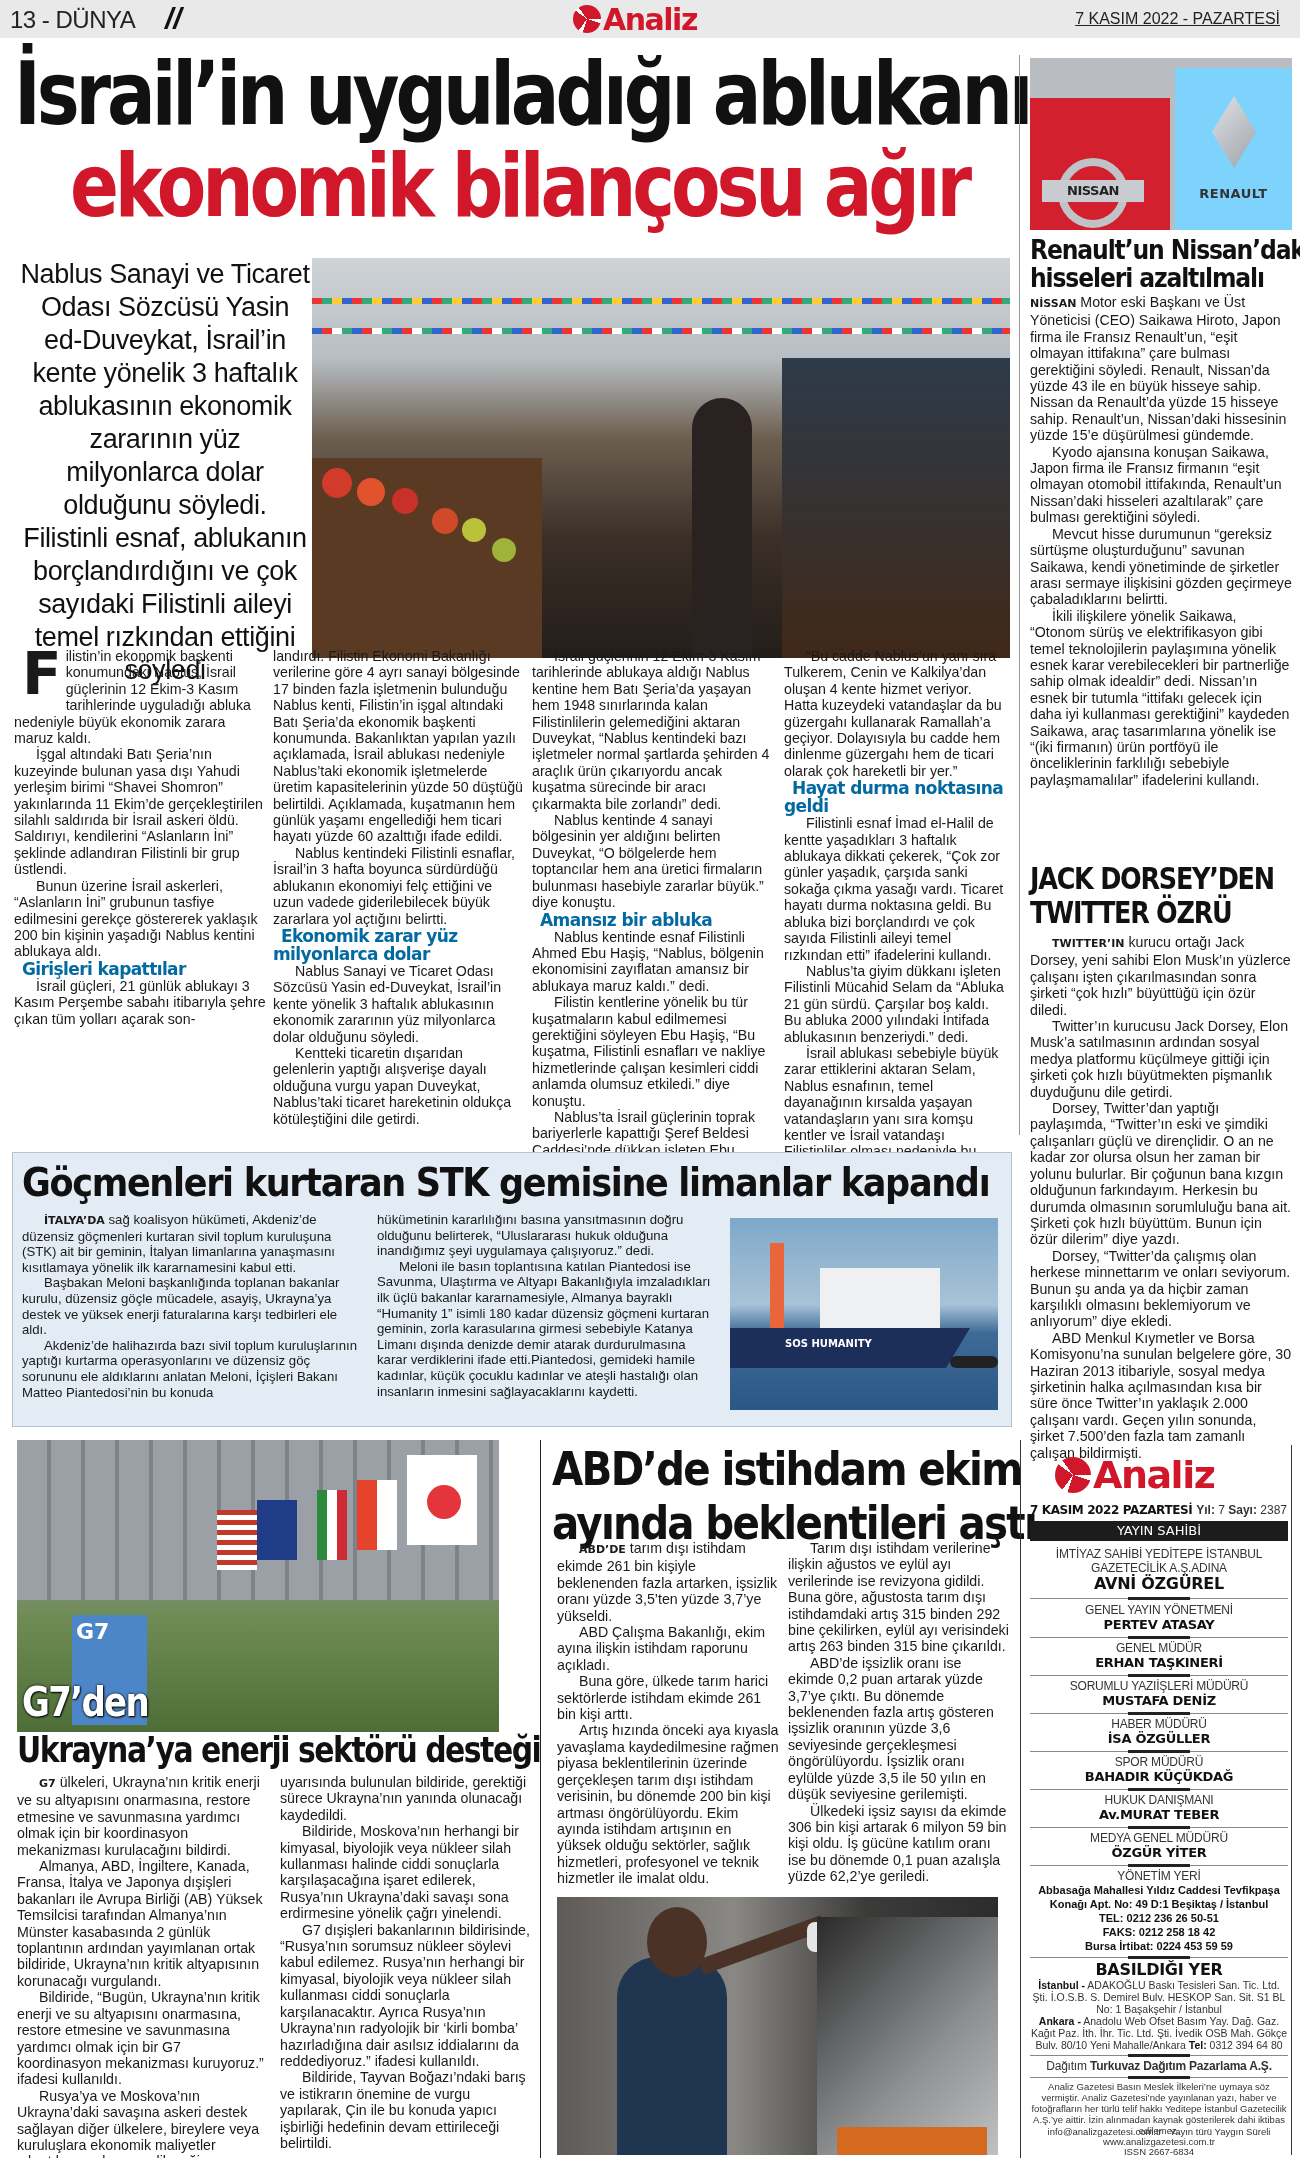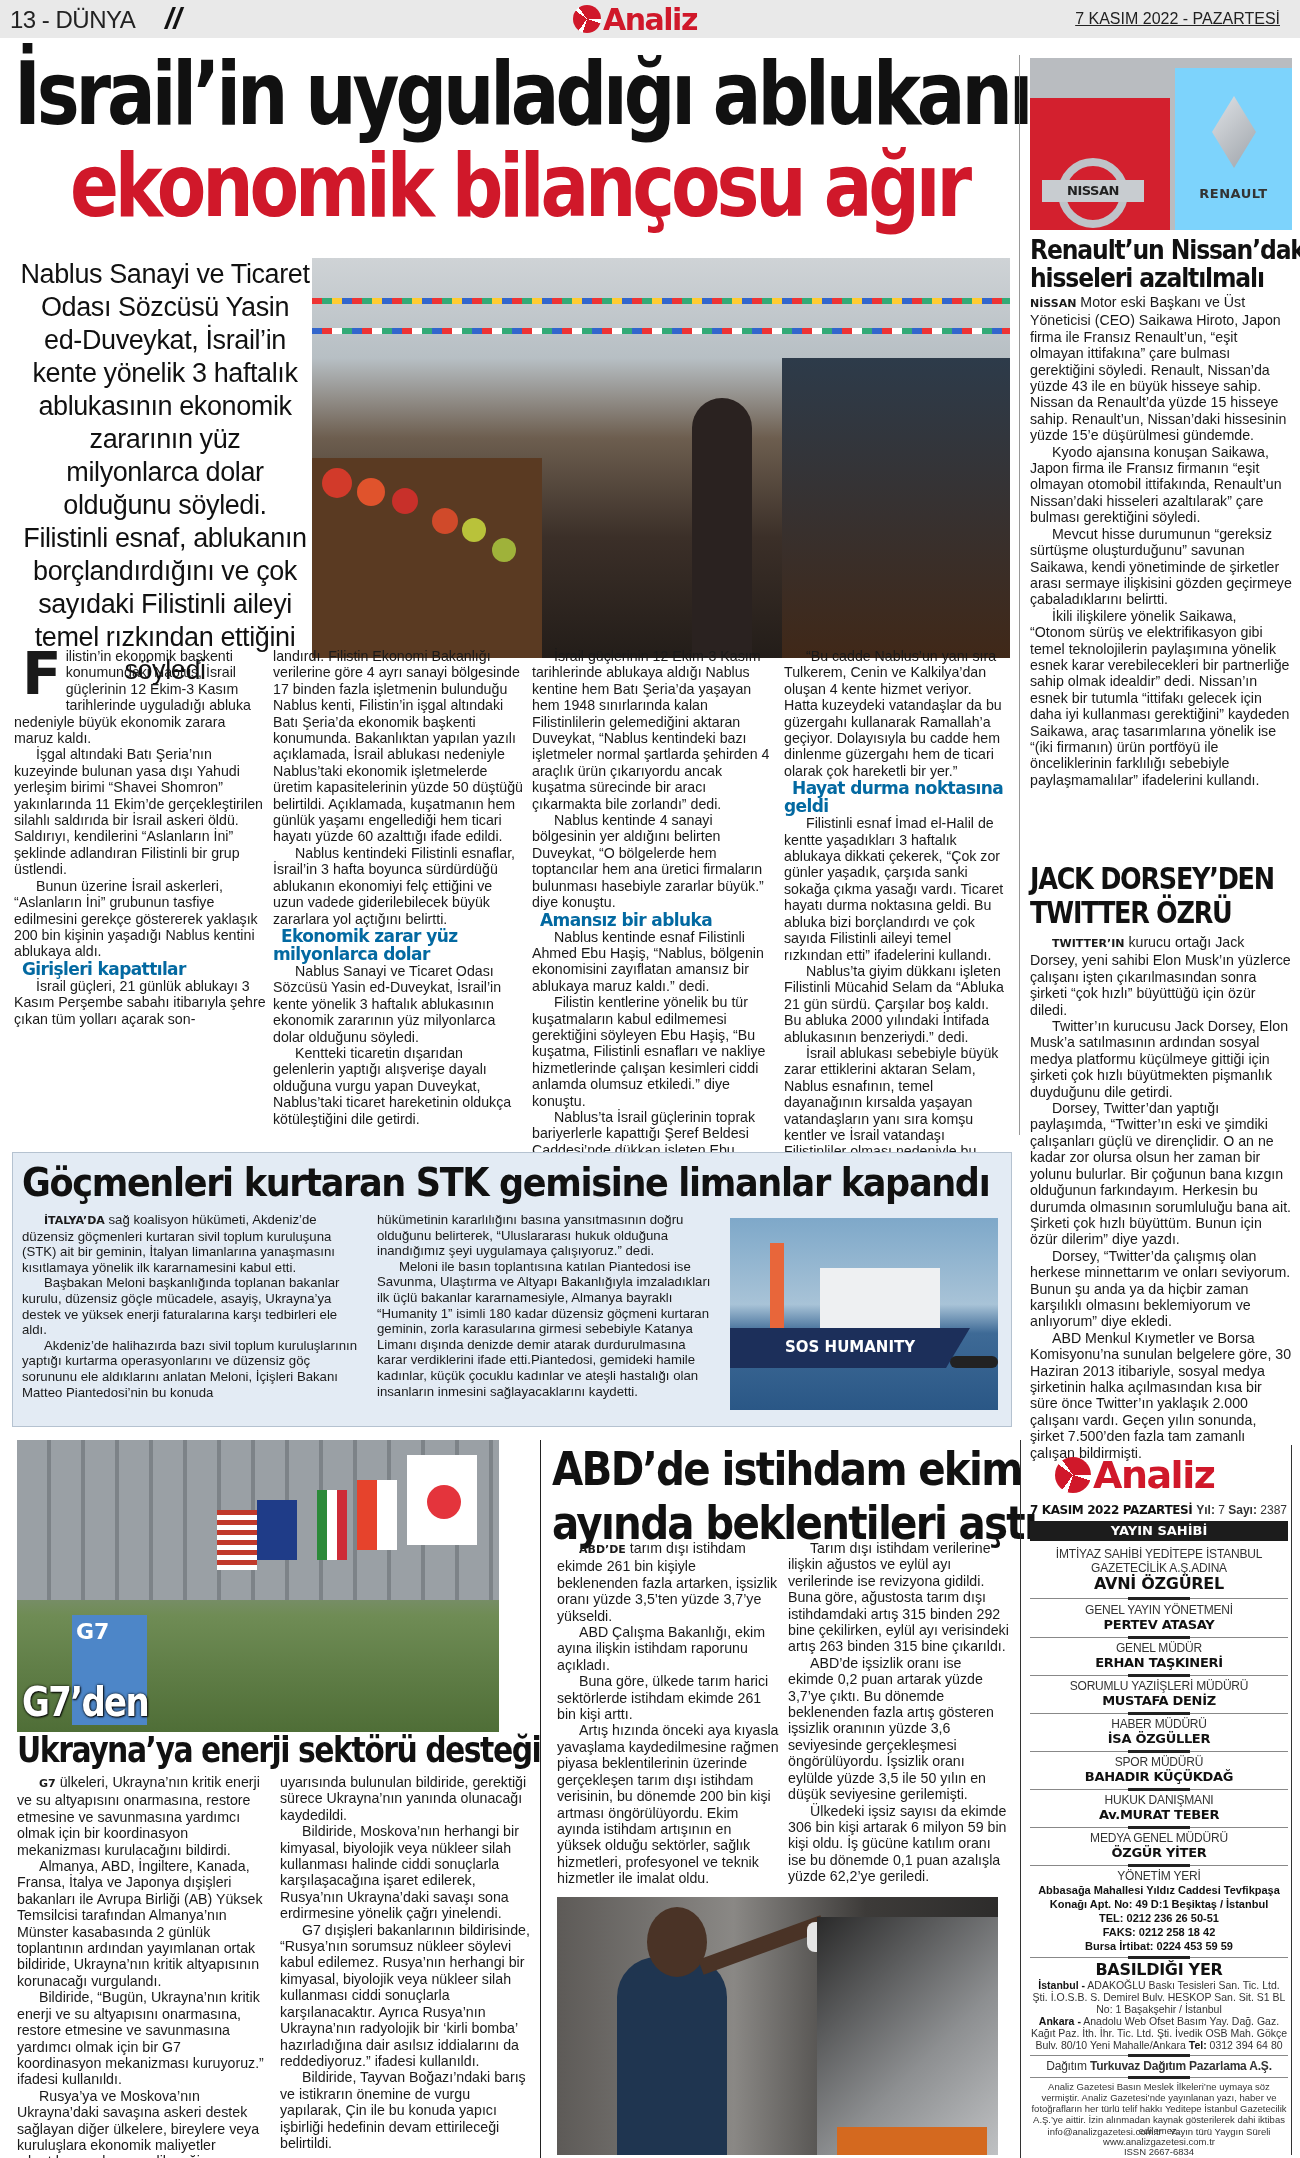--- a/index.html
+++ b/index.html
@@ -66,21 +66,21 @@
 #factory-photo{left:557px;top:1897px;width:441px;height:258px;overflow:hidden;background:linear-gradient(90deg,#5d5a57 0%,#8a8885 40%,#3d3b39 70%,#2d2c2b 100%)}
 #rule-v3{left:1020px;top:1440px;width:1px;height:718px;background:#333}
 
 #imprint{left:1030px;top:1445px;width:262px;height:710px;border-right:1px solid #333}
 #imp-logo{position:absolute;left:25px;top:8px;display:flex;align-items:center;gap:2px}
 #imp-logo .logo-word{font-size:38px}
 #imp-logo .logo-mark{width:36px;height:36px}
 #imp-date{position:absolute;left:0;top:58px;font-size:12px;font-weight:bold;font-family:"DejaVu Sans",sans-serif;letter-spacing:-0.4px}
 #imp-issue{position:absolute;right:4px;top:58px;font-size:12px;color:#333}
 #imp-issue b{font-weight:bold}
-#imp-banner{position:absolute;left:0;top:76px;width:258px;height:20px;background:#1c1c1c;color:#fff;font-weight:bold;font-size:13px;text-align:center;line-height:20px;font-family:"DejaVu Sans",sans-serif}
+#imp-banner{position:absolute;left:0;top:76px;width:258px;height:20px;background:#1c1c1c;color:#fff;font-weight:normal;font-size:13px;text-align:center;line-height:20px;font-family:"DejaVu Sans",sans-serif}
 .imp-sect{position:absolute;left:0;width:258px;text-align:center}
 .imp-role{font-size:12px;color:#333;line-height:14px;letter-spacing:-0.2px}
 .imp-name{font-size:13px;font-weight:bold;color:#111;line-height:16px;font-family:"DejaVu Sans",sans-serif;letter-spacing:-0.3px}
 .imp-name.big{font-size:16px;line-height:18px}
 .imp-hr{position:absolute;left:0;width:258px;height:1px;background:#888}
 .imp-hr::after{content:"";position:absolute;left:98px;top:-1px;width:62px;height:3px;background:#222}
 .imp-small{font-size:10.5px;line-height:12px;color:#333}
 .imp-small b{color:#111}
 .imp-addr{font-size:11px;line-height:14px;font-weight:bold;color:#111}
 </style>
@@ -188,21 +188,21 @@
   <p>Akdeniz’de halihazırda bazı sivil toplum kuruluşlarının yaptığı kurtarma operasyonlarını ve düzensiz göç sorununu ele aldıklarını anlatan Meloni, İçişleri Bakanı Matteo Piantedosi’nin bu konuda</p>
 </div>
 <div class="abs txt" id="stk-col2">
   <p class="noind">hükümetinin kararlılığını basına yansıtmasının doğru olduğunu belirterek, “Uluslararası hukuk olduğuna inandığımız şeyi uygulamaya çalışıyoruz.” dedi.</p>
   <p>Meloni ile basın toplantısına katılan Piantedosi ise Savunma, Ulaştırma ve Altyapı Bakanlığıyla imzaladıkları ilk üçlü bakanlar kararnamesiyle, Almanya bayraklı “Humanity 1” isimli 180 kadar düzensiz göçmeni kurtaran geminin, zorla karasularına girmesi sebebiyle Katanya Limanı dışında denizde demir atarak durdurulmasına karar verdiklerini ifade etti.Piantedosi, gemideki hamile kadınlar, küçük çocuklu kadınlar ve ateşli hastalığı olan insanların inmesini sağlayacaklarını kaydetti.</p>
 </div>
 <div class="abs" id="ship-photo">
   <div style="position:absolute;left:40px;top:25px;width:14px;height:110px;background:#e8663a"></div>
   <div style="position:absolute;left:90px;top:50px;width:120px;height:70px;background:#eef0f2"></div>
   <div style="position:absolute;left:0;top:110px;width:240px;height:40px;background:#1c2f5a;clip-path:polygon(0 0,100% 0,90% 100%,0 100%)"></div>
-  <div style="position:absolute;left:55px;top:120px;font-size:15px;font-weight:bold;color:#fff;font-family:'DejaVu Sans',sans-serif">SOS HUMANITY</div>
+  <div style="position:absolute;left:55px;top:120px;font-size:10px;font-weight:bold;color:#fff;font-family:'DejaVu Sans',sans-serif">SOS HUMANITY</div>
   <div style="position:absolute;left:220px;top:138px;width:48px;height:12px;background:#222;border-radius:6px"></div>
 </div>
 
 <div class="abs" id="g7-photo">
   <div style="position:absolute;left:0;top:0;width:482px;height:160px;background:repeating-linear-gradient(90deg,#9aa0a5 0 30px,#7d8388 30px 34px)"></div>
   <div style="position:absolute;left:200px;top:70px;width:40px;height:60px;background:repeating-linear-gradient(180deg,#c0392b 0 5px,#fff 5px 10px)"></div>
   <div style="position:absolute;left:240px;top:60px;width:40px;height:60px;background:#1f3c88"></div>
   <div style="position:absolute;left:300px;top:50px;width:30px;height:70px;background:linear-gradient(90deg,#2c8a3a 33%,#fff 33% 66%,#ce2b37 66%)"></div>
   <div style="position:absolute;left:340px;top:40px;width:40px;height:70px;background:linear-gradient(90deg,#e6432c 50%,#fff 50%)"></div>
   <div style="position:absolute;left:390px;top:15px;width:70px;height:90px;background:#fff"></div>

